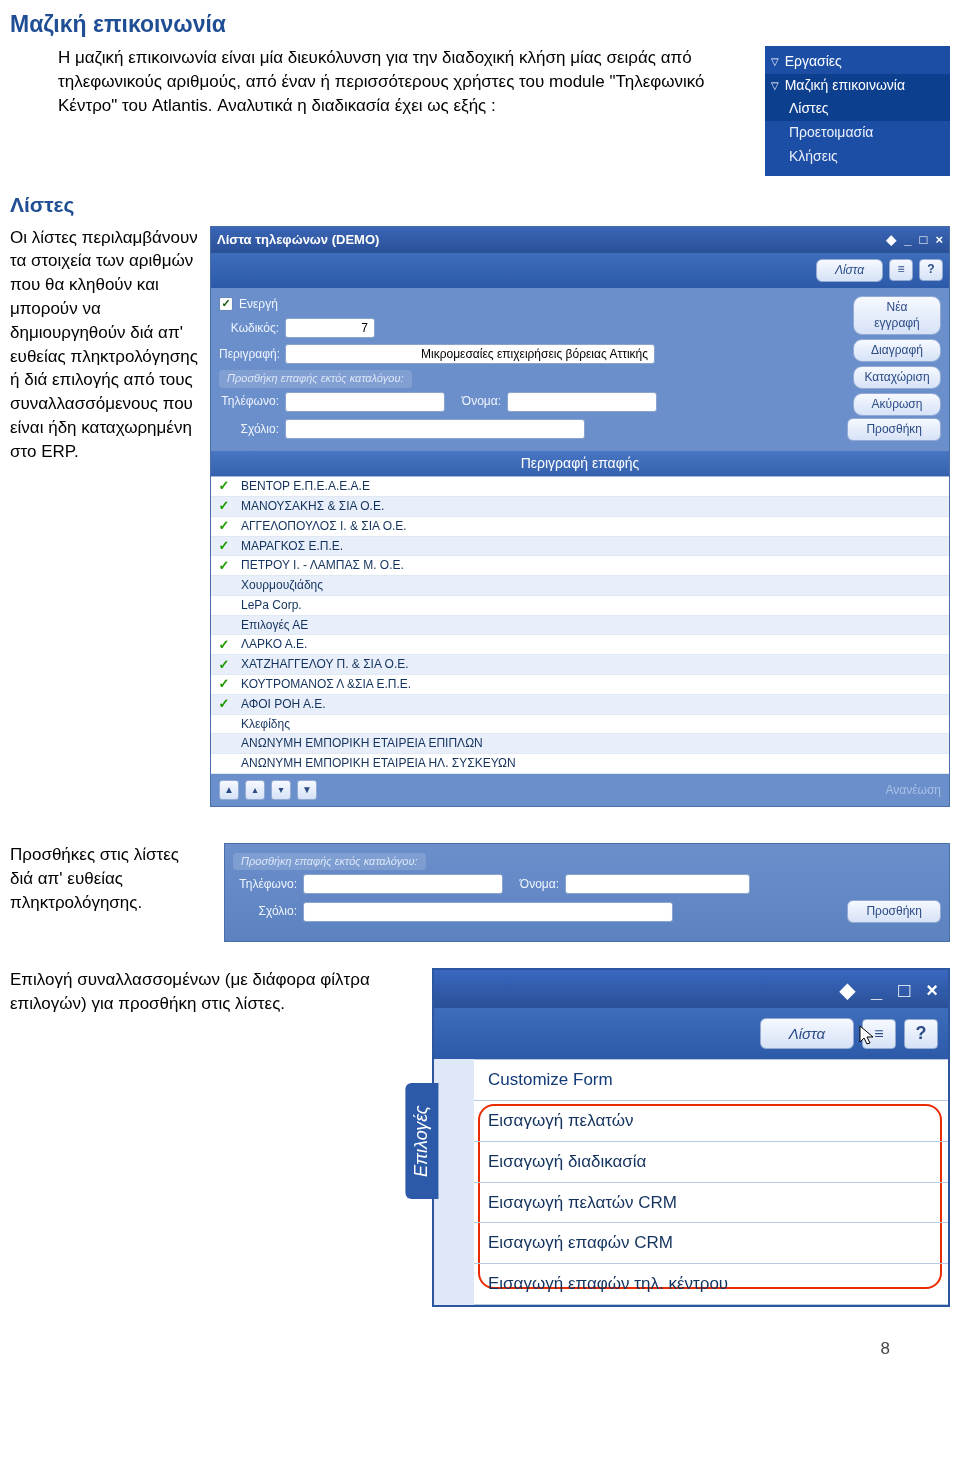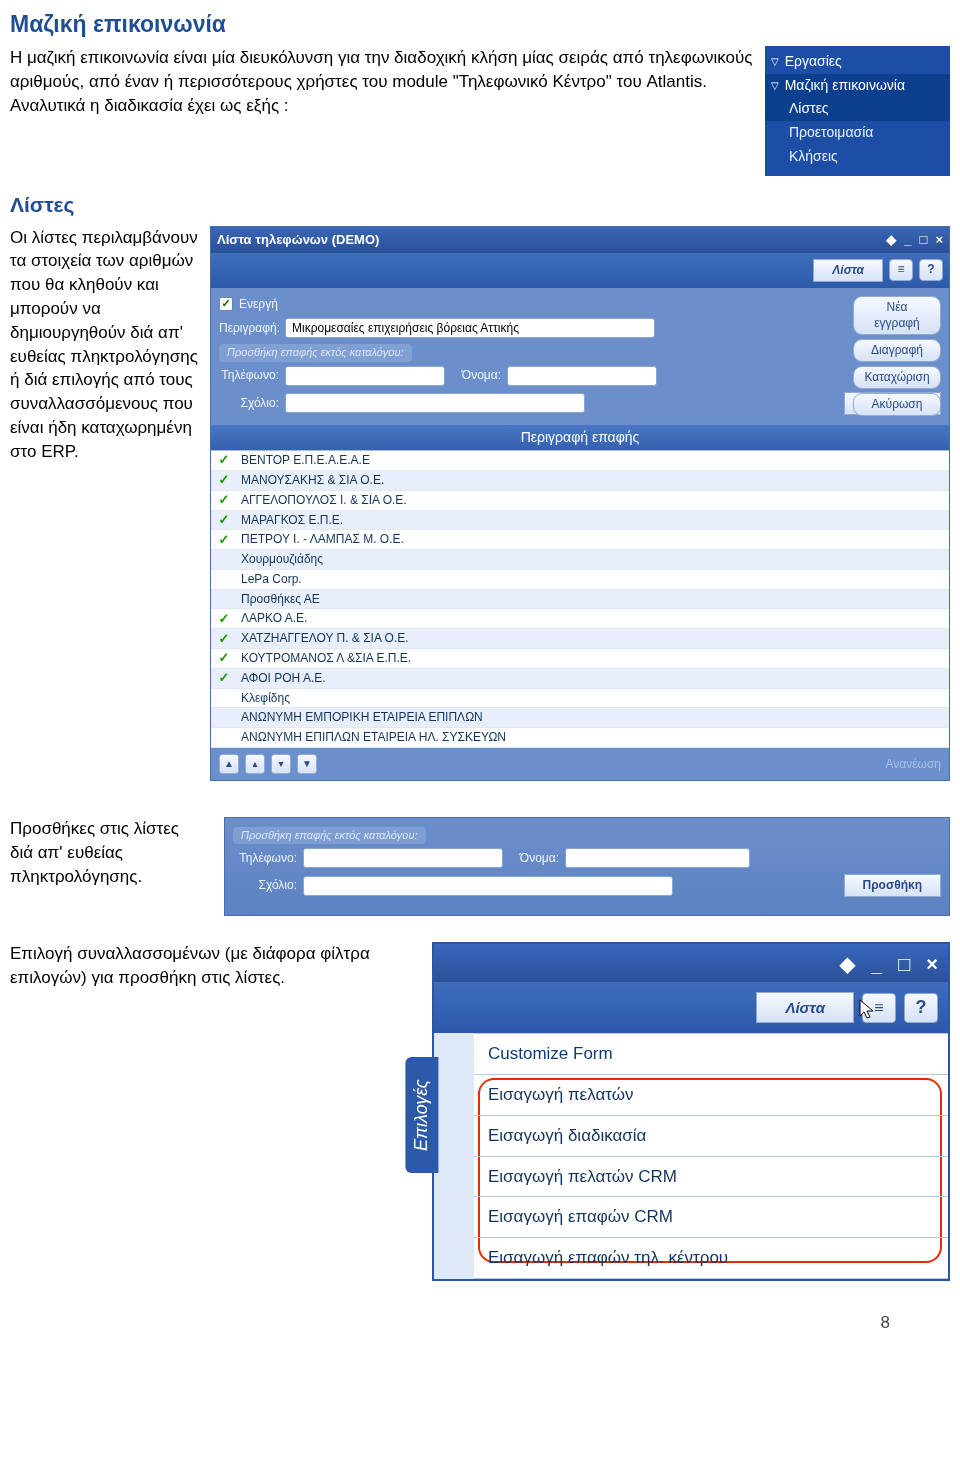--- a/index.html
+++ b/index.html
@@ -7,21 +7,21 @@
     font-family: Arial, Helvetica, sans-serif;
     background: #fff;
     width: 960px;
     font-size: 17px;
     line-height: 1.4;
     color: #000;
     padding: 8px 10px 20px 10px;
   }
   .page-title { color: #1f4e94; font-weight: bold; font-size: 23px; margin-bottom: 6px; }
   .intro-row { display: flex; gap: 12px; }
-  .intro-text { flex: 1; }
+  .intro-text { flex: 1; margin-left: 48px; }
   .nav-pane {
     width: 185px;
     background: #1c4ea6;
     color: #fff;
     font-size: 14px;
     padding: 4px 0 8px 0;
   }
   .nav-row { display: flex; align-items: center; padding: 2px 6px; }
   .nav-row.sel { background: #0d3f8f; }
   .nav-arrow { font-size: 10px; margin-right: 6px; }
@@ -48,45 +48,45 @@
   .titlebar .spacer { flex: 1; }
   .win-ctrl { color: #fff; margin-left: 8px; font-weight: bold; display: inline-block; }
   .toolbar-strip {
     background: linear-gradient(#3e6dbb, #2c5aa8);
     padding: 6px 6px;
     display: flex; justify-content: flex-end; gap: 6px;
   }
   .pill-btn {
     background: linear-gradient(#f6f9ff,#d6e2f6);
     border: 1px solid #92aad4;
-    border-radius: 0;
+    border-radius: 6px;
     color: #2a4b86;
     font-size: 12px;
     font-style: italic;
     padding: 2px 18px;
-    display: inline-flex; align-items: center; font-weight: bold;
+    display: inline-flex; align-items: center;
   }
   .tool-square {
     background: linear-gradient(#f6f9ff,#d6e2f6);
     border: 1px solid #92aad4;
     border-radius: 4px;
     width: 24px; height: 22px;
     color: #2a4b86;
     font-weight: bold;
     display: inline-flex; align-items: center; justify-content: center;
   }
   .form-area {
     background: #6b8fcb;
     padding: 8px 8px 4px 8px;
   }
   .form-line { display: flex; align-items: center; gap: 6px; margin-bottom: 6px; }
   .form-label { color: #f0f5ff; font-size: 12px; text-align: right; }
   .fld {
     background: #fff; border: 1px solid #8ba4cf; border-radius: 3px;
-    font-size: 12px; padding: 2px 6px; height: 20px;
+    font-size: 12px; padding: 2px 6px; height: 20px; text-align: right;
   }
   .checkbox {
     width: 14px; height: 14px; background: #fff; border: 1px solid #6a87bb;
     display: inline-flex; align-items: center; justify-content: center;
     color: #1b5f0e; font-size: 11px; font-weight: bold; border-radius: 2px;
   }
   .side-actions {
     display: flex; flex-direction: column; gap: 4px;
     position: absolute; right: 8px; top: 8px;
   }
@@ -241,20 +241,24 @@
         <span class="side-btn">Διαγραφή</span>
         <span class="side-btn">Καταχώριση</span>
         <span class="side-btn">Ακύρωση</span>
       </div>
 
       <div class="form-line">
         <span class="checkbox">✓</span>
         <span class="form-label">Ενεργή</span>
       </div>
       <div class="form-line">
+        <span class="form-label" style="width:60px">Κωδικός:</span>
+        <input class="fld" style="width: 90px; text-align: right;" value="7">
+      </div>
+      <div class="form-line">
         <span class="form-label" style="width:60px">Περιγραφή:</span>
         <input class="fld" style="width: 370px;" value="Μικρομεσαίες επιχειρήσεις βόρειας Αττικής">
       </div>
 
       <div class="subpanel-title">Προσθήκη επαφής εκτός καταλόγου:</div>
       <div class="form-line">
         <span class="form-label" style="width:60px">Τηλέφωνο:</span>
         <input class="fld" style="width: 160px;">
         <span class="form-label" style="width:50px">Όνομα:</span>
         <input class="fld" style="width: 150px;">
@@ -292,21 +296,21 @@
         <div class="grid-row alt">
           <div class="grid-check"></div>
           <div class="grid-cell">Χουρμουζιάδης</div>
         </div>
         <div class="grid-row">
           <div class="grid-check"></div>
           <div class="grid-cell">LePa Corp.</div>
         </div>
         <div class="grid-row alt">
           <div class="grid-check"></div>
-          <div class="grid-cell">Προσθήκες ΑΕ</div>
+          <div class="grid-cell">Επιλογές ΑΕ</div>
         </div>
         <div class="grid-row">
           <div class="grid-check">✓</div>
           <div class="grid-cell">ΛΑΡΚΟ Α.Ε.</div>
         </div>
         <div class="grid-row alt">
           <div class="grid-check">✓</div>
           <div class="grid-cell">ΧΑΤΖΗΑΓΓΕΛΟΥ Π. &amp; ΣΙΑ Ο.Ε.</div>
         </div>
         <div class="grid-row">
@@ -320,21 +324,21 @@
         <div class="grid-row">
           <div class="grid-check"></div>
           <div class="grid-cell">Κλεφίδης</div>
         </div>
         <div class="grid-row alt">
           <div class="grid-check"></div>
           <div class="grid-cell">ΑΝΩΝΥΜΗ ΕΜΠΟΡΙΚΗ ΕΤΑΙΡΕΙΑ ΕΠΙΠΛΩΝ</div>
         </div>
         <div class="grid-row">
           <div class="grid-check"></div>
-          <div class="grid-cell">ΑΝΩΝΥΜΗ ΕΠΙΠΛΩΝ ΕΤΑΙΡΕΙΑ ΗΛ. ΣΥΣΚΕΥΩΝ</div>
+          <div class="grid-cell">ΑΝΩΝΥΜΗ ΕΜΠΟΡΙΚΗ ΕΤΑΙΡΕΙΑ ΗΛ. ΣΥΣΚΕΥΩΝ</div>
         </div>
       </div>
 
     <div class="grid-footer">
       <span class="scroll-btn">▲</span>
       <span class="scroll-btn">▴</span>
       <span class="scroll-btn">▾</span>
       <span class="scroll-btn">▼</span>
       <span class="footer-link">Ανανέωση</span>
     </div>

